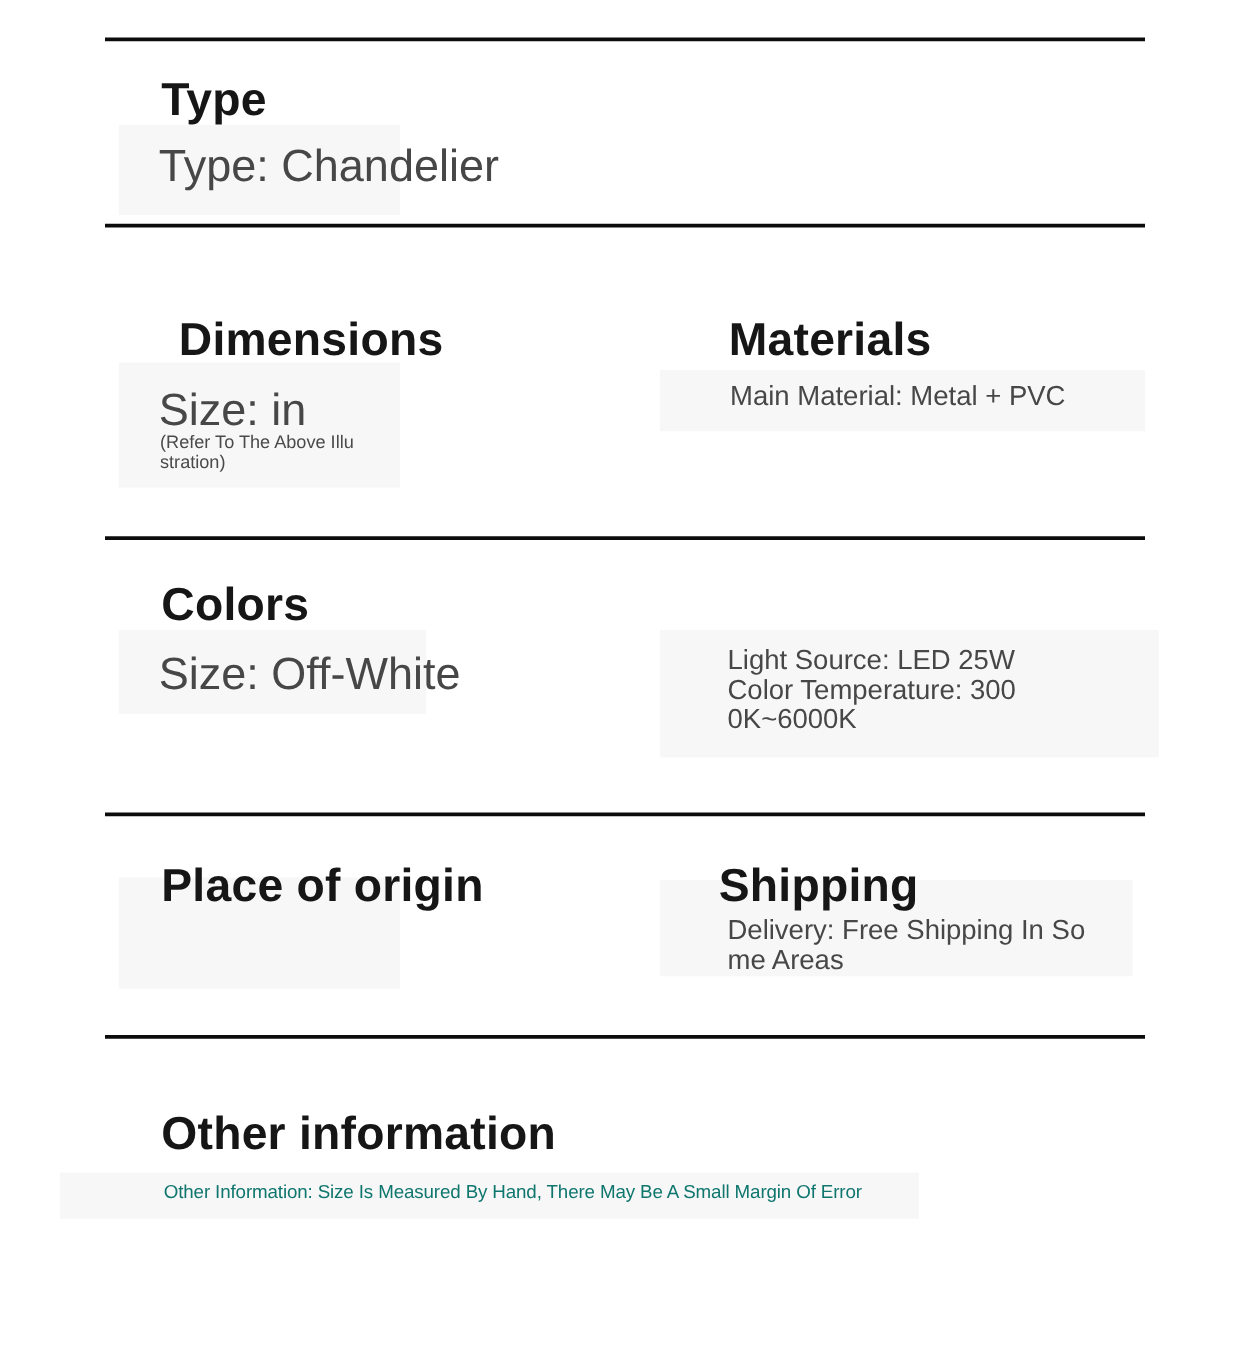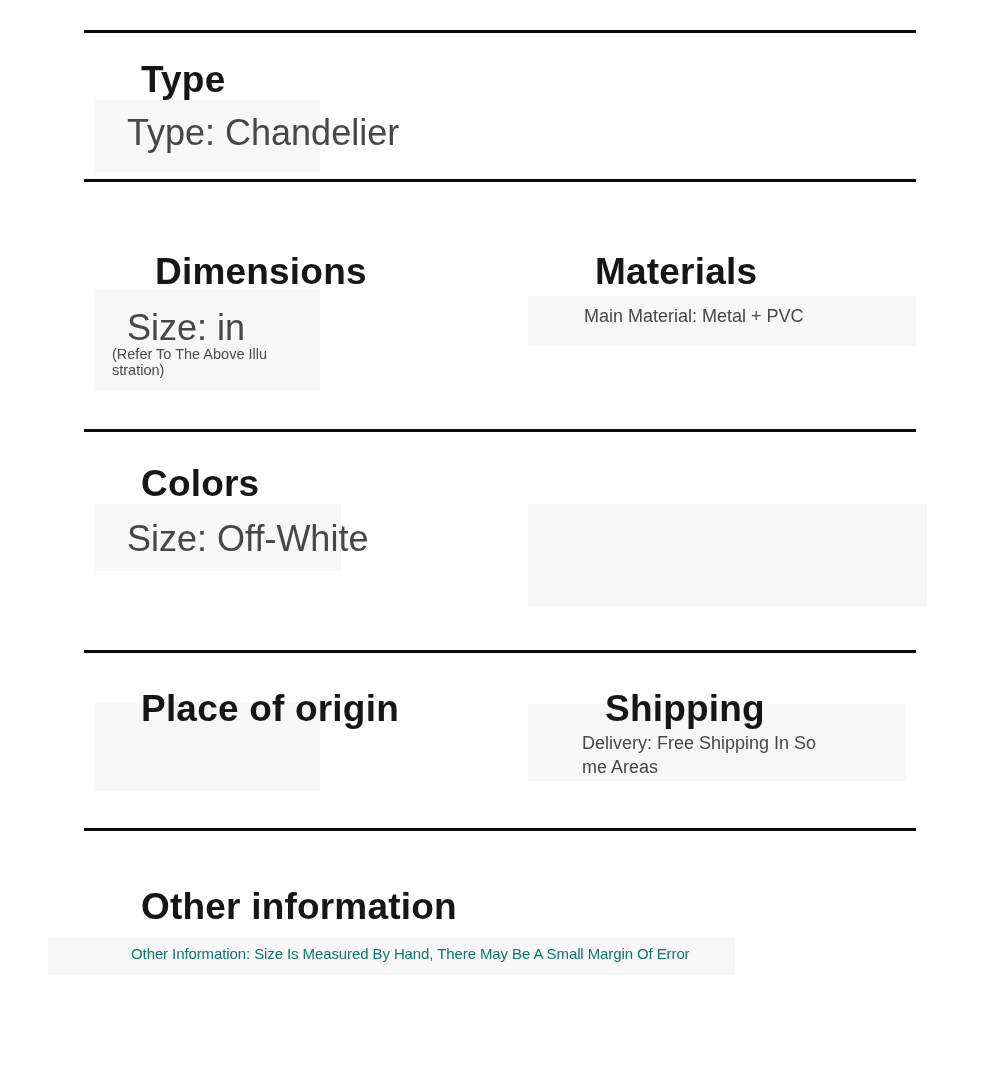--- a/index.html
+++ b/index.html
@@ -32,32 +32,31 @@
     background:var(--tint);
   }
   .h{
     position:absolute;
     font-weight:700;
     font-size:37px;
     line-height:1;
     color:var(--heading);
     letter-spacing:0.2px;
     white-space:nowrap;
-    margin-left:12px;
   }
   .v{
     position:absolute;
     font-size:36px;
     line-height:1;
     color:var(--value);
     white-space:nowrap;
   }
   .v-sm{
     position:absolute;
-    font-size:18px;
+    font-size:22px;
     line-height:23.5px;
     color:var(--value);
     white-space:pre-line;
   }
   .note{
     position:absolute;
     font-size:14.5px;
     line-height:15.5px;
     color:var(--note);
     white-space:pre-line;
@@ -89,32 +88,35 @@
   <div class="tint" style="left:528px;top:504px;width:399px;height:102px"></div>
   <div class="tint" style="left:95px;top:702px;width:225px;height:89px"></div>
   <div class="tint" style="left:528px;top:704px;width:378px;height:77px"></div>
   <div class="tint" style="left:48px;top:938px;width:687px;height:37px"></div>
 
   <div class="h" style="left:129px;top:61px">Type</div>
   <div class="v" style="left:127px;top:115px">Type: Chandelier</div>
 
   <div class="h" style="left:143px;top:253px">Dimensions</div>
   <div class="v" style="left:127px;top:310px">Size: in</div>
-  <div class="note" style="left:112px;top:347px">(Refer To The Above Illu
+  <div class="note" style="left:128px;top:347px">(Refer To The Above Illu
 stration)</div>
 
   <div class="h" style="left:583px;top:253px">Materials</div>
   <div class="v-sm" style="left:584px;top:305px;white-space:nowrap">Main Material: Metal + PVC</div>
 
   <div class="h" style="left:129px;top:465px">Colors</div>
   <div class="v" style="left:127px;top:521px">Size: Off-White</div>
 
+  <div class="v-sm" style="left:582px;top:516px">Light Source: LED 25W
+Color Temperature: 300
+0K~6000K</div>
 
   <div class="h" style="left:129px;top:690px">Place of origin</div>
 
-  <div class="h" style="left:593px;top:690px">Shipping</div>
+  <div class="h" style="left:575px;top:690px">Shipping</div>
   <div class="v-sm" style="left:582px;top:732px">Delivery: Free Shipping In So
 me Areas</div>
 
   <div class="h" style="left:129px;top:888px">Other information</div>
   <div class="fine" style="left:131px;top:946px">Other Information: Size Is Measured By Hand, There May Be A Small Margin Of Error</div>
 
 </div>
 
 </body></html>

